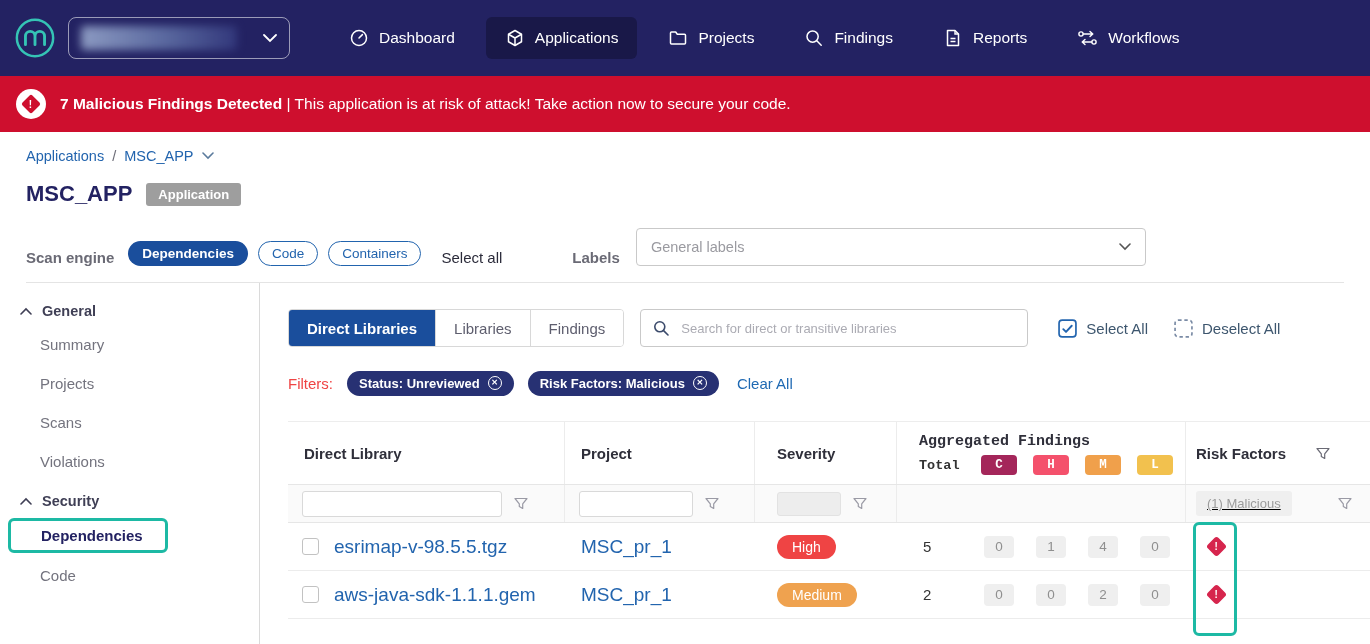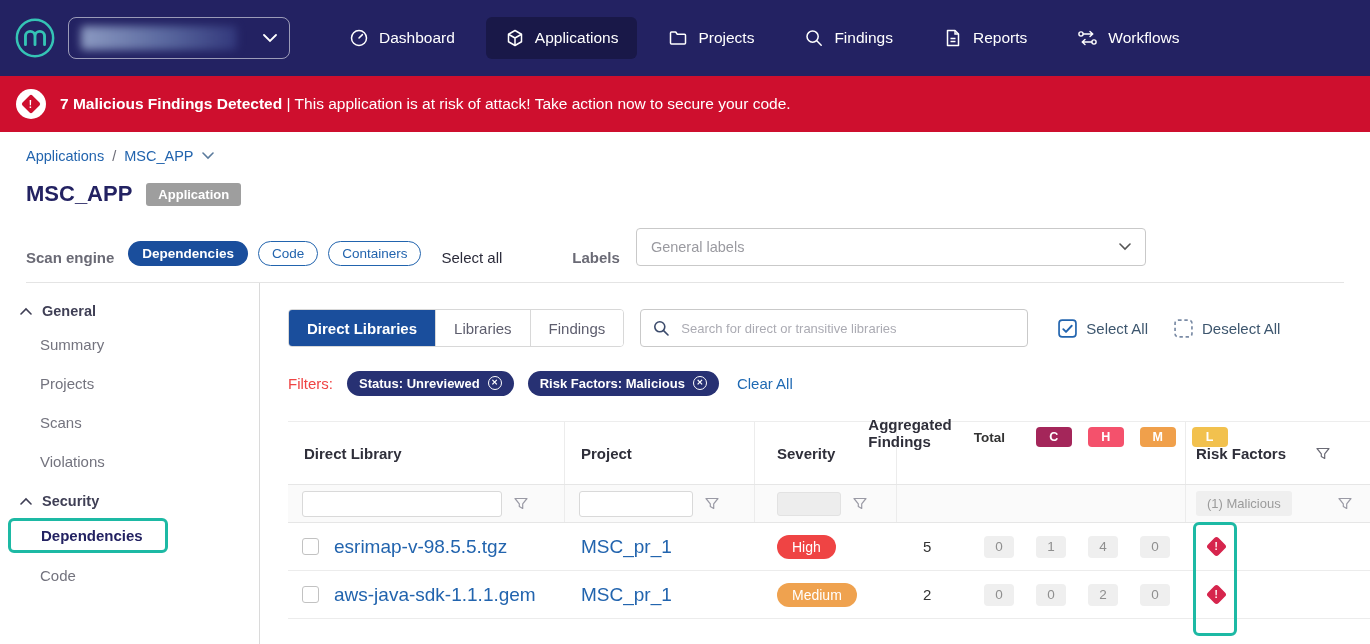--- a/index.html
+++ b/index.html
@@ -71,33 +71,33 @@
   .chip .x { width:14px; height:14px; border:1px solid #fff; border-radius:50%; display:flex; align-items:center; justify-content:center; font-size:8px; line-height:1; cursor:pointer; }
   .clear { color:#1E69B3; cursor:pointer; margin-left:4px; }
 
   
   .table { margin-top:24px; width:1082px; position:relative; font-size:15px; }
   .thead { display:flex; border-top:1px solid #EDEDED; border-bottom:1px solid #E6E6E6; }
   .th { padding-left:16px; display:flex; align-items:center; color:#2F2F3A; font-weight:bold; border-right:1px solid #ECECEC; height:62px; }
   .th.library { width:277px; }
   .th.project { width:190px; }
   .th.severity { width:142px; padding-left:22px; }
-  .th.agg { width:289px; flex-direction:row; align-items:stretch; justify-content:center; padding:0; }
+  .th.agg { width:289px; flex-direction:column; align-items:stretch; justify-content:flex-start; padding:0;font-family:Liberation Mono, monospace; }
   .agg-title { padding-left:22px; height:28px; display:flex; align-items:flex-end; }
   .agg-sub { display:flex; align-items:center; height:30px; }
   .agg-sub .total { width:76px; padding-left:22px; font-size:13.5px; color:#333; }
   .lc { width:52px; display:flex; justify-content:center; }
   .letter { width:36px; height:20px; border-radius:4px; color:#fff; font-size:12.5px; font-weight:bold; display:flex; align-items:center; justify-content:center; }
   .letter.c { background:#A4265A; } .letter.h { background:#F4516C; } .letter.m { background:#F0A04B; } .letter.l { background:#F2C14E; }
   .th.risk { flex:1; border-right:none; gap:30px; padding-left:10px; }
 
   .tfilter { display:flex; height:38px; background:#FAFAFA; border-bottom:1px solid #E6E6E6; align-items:center; }
   .tf { height:100%; display:flex; align-items:center; border-right:1px solid #ECECEC; padding-left:14px; gap:12px; }
   .tf.library { width:277px; } .tf.project { width:190px; } .tf.severity { width:142px; padding-left:22px; }
-  .tf.agg { width:289px; } .tf.risk { flex:1; border-right:none; justify-content:space-between; padding:0 18px 0 10px; }
+  .tf.agg { width:289px; } .tf.risk { flex:1; border-right:none; justify-content:space-between; padding:0 18px 0 10px;text-decoration:underline; }
   .tf input { height:26px; border:1px solid #D9D9D9; border-radius:3px; outline:none; font-family:inherit; padding:0 6px; font-size:13.5px; background:#fff; }
   .tf input.lib-f { width:200px; } .tf input.prj-f { width:114px; }
   .disabled-input { width:64px; height:24px; background:#EDEDED; border:1px solid #E2E2E2; border-radius:3px; }
   .riskchip { background:#EFEFEF; color:#9B9B9B; font-size:13px; padding:5px 11px; border-radius:3px; white-space:nowrap; }
 
   .trow { display:flex; align-items:center; height:48px; border-bottom:1px solid #ECECEC; }
   .td { padding-left:16px; display:flex; align-items:center; }
   .td.library { width:277px; gap:15px; padding-left:14px; }
   .cb { width:17px; height:17px; border:1.5px solid #C2C2C2; border-radius:3px; background:#fff; cursor:pointer; flex-shrink:0; }
   .tlink { color:#2264AE; cursor:pointer; font-size:19px; white-space:nowrap; }

